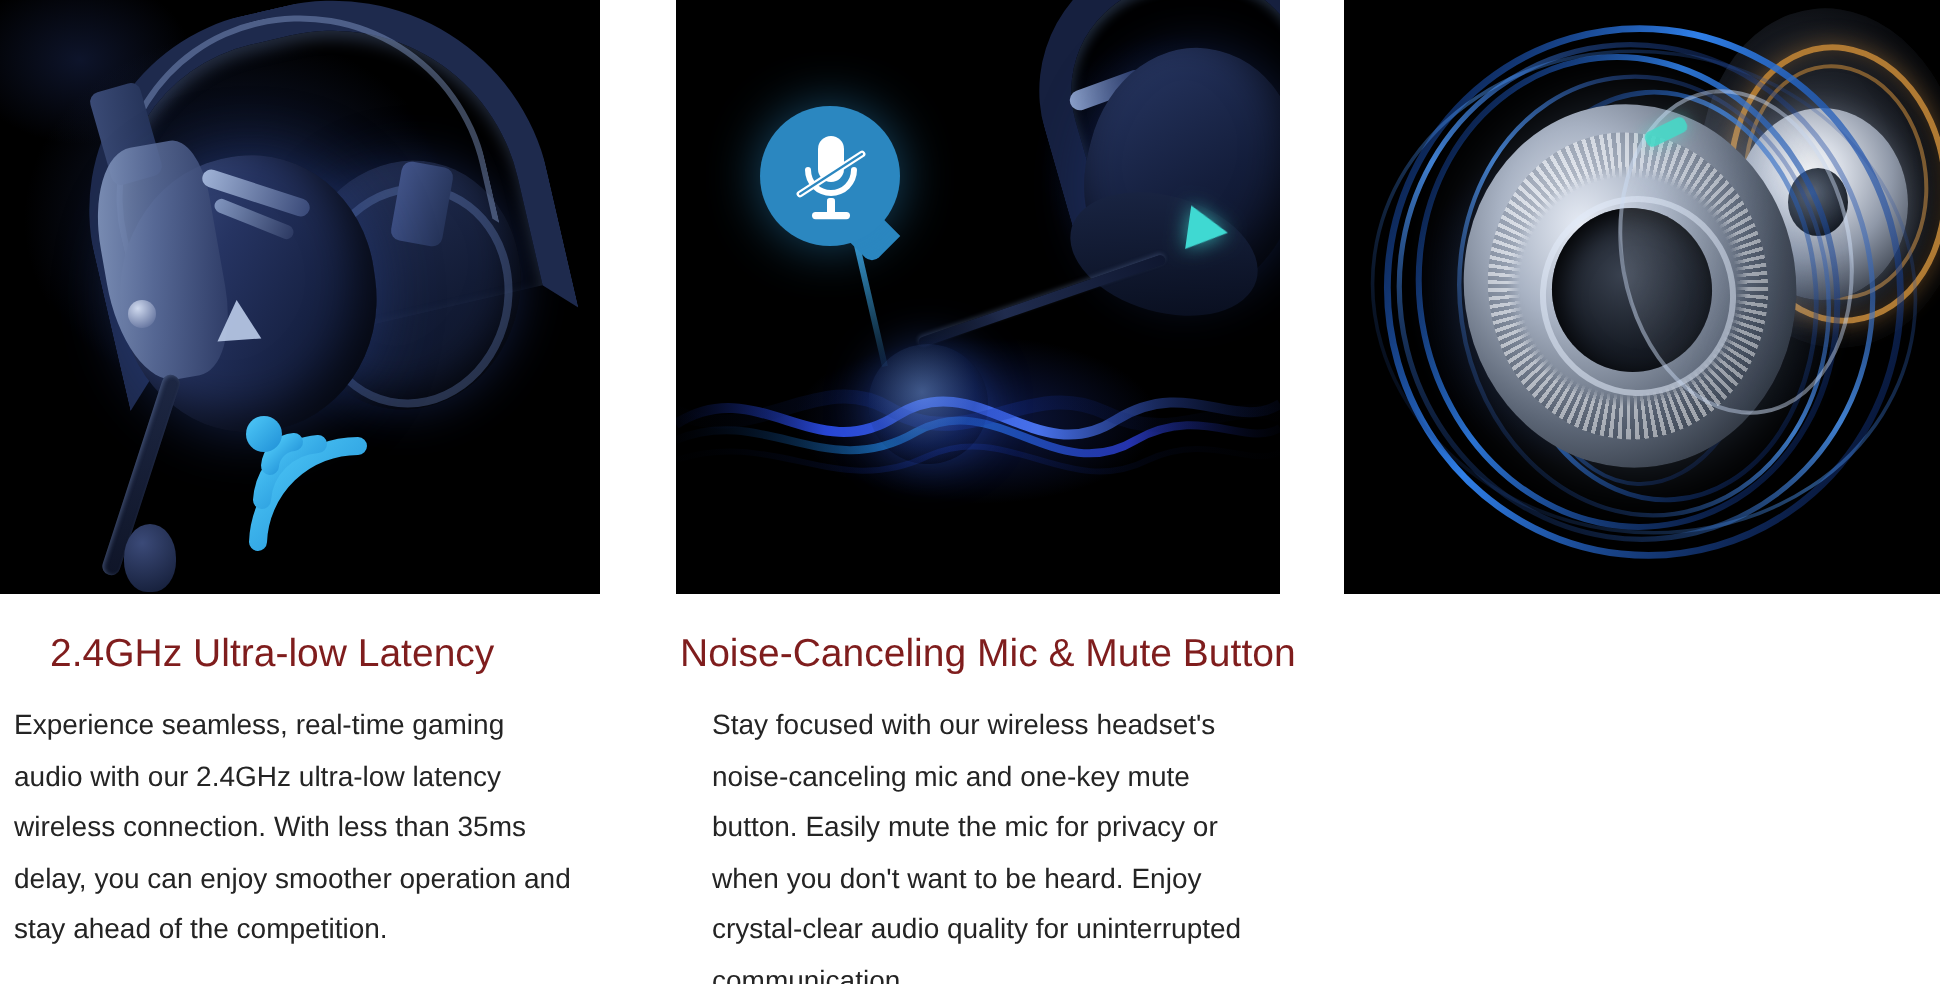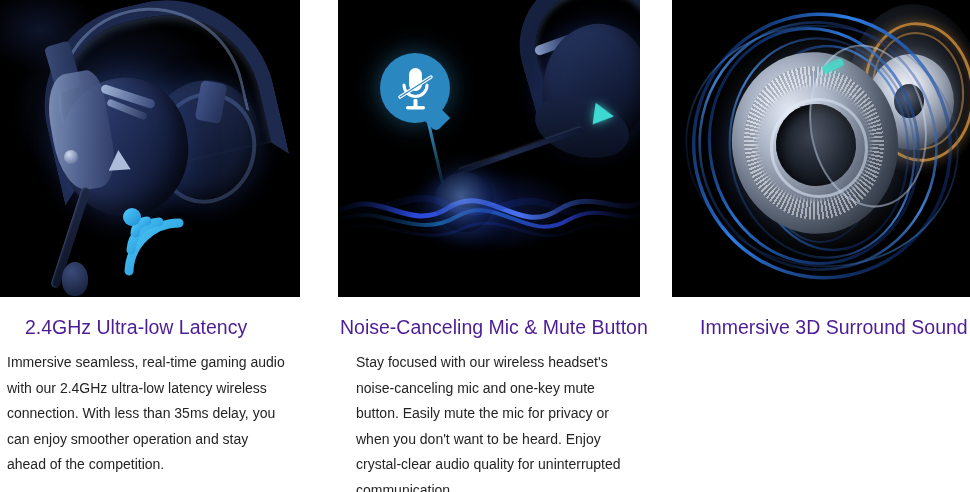--- a/index.html
+++ b/index.html
@@ -39,21 +39,21 @@
   .media::after {
     content: "";
     position: absolute;
     inset: 0;
     pointer-events: none;
   }
 
   .feature-heading {
     font-size: 19.5px;
     font-weight: 400;
-    color: #4c1d95;
+    color: #7f1d1d;
     line-height: 24px;
     margin: 0;
     white-space: nowrap;
   }
   .h-1 { padding: 18px 0 0 25px; }
   .h-2 { padding: 18px 0 0 2px; }
   .h-3 { padding: 18px 0 0 28px; }
 
   .feature-body {
     font-size: 14px;
@@ -433,21 +433,21 @@
         </defs>
         <g fill="none" stroke="url(#wifiGrad)" stroke-width="9" stroke-linecap="round">
           <path d="M14,64 A50,50 0 0 1 64,16"></path>
           <path d="M16,43 A30,30 0 0 1 44,15"></path>
         </g>
         <path d="M20,26 A13,13 0 0 1 32,14" fill="none" stroke="url(#wifiGrad)" stroke-width="9" stroke-linecap="round"></path>
         <circle cx="17" cy="10" r="9" fill="url(#wifiGrad)"></circle>
       </svg>
     </div>
     <h3 class="feature-heading h-1">2.4GHz Ultra-low Latency</h3>
-    <p class="feature-body b-1">Immersive seamless, real-time gaming audio with our 2.4GHz ultra-low latency wireless connection. With less than 35ms delay, you can enjoy smoother operation and stay ahead of the competition.</p>
+    <p class="feature-body b-1">Experience seamless, real-time gaming audio with our 2.4GHz ultra-low latency wireless connection. With less than 35ms delay, you can enjoy smoother operation and stay ahead of the competition.</p>
   </div>
 
   <div class="feature-col col-2">
     <div class="media">
       <div class="p2-glow"></div>
 
       <div class="p2-hs-band"></div>
       <div class="p2-hs-hinge"></div>
       <div class="p2-hs-cup"></div>
       <div class="p2-hs-pad"></div>
@@ -534,16 +534,15 @@
         </g>
       </svg>
 
       <div class="p3-cup-outer"></div>
       <div class="p3-cup-ridges"></div>
       <div class="p3-cup-rim"></div>
       <div class="p3-cup-hole"></div>
       <div class="p3-midring"></div>
       <div class="p3-teal-chip"></div>
     </div>
-    <h3 class="feature-heading h-3">Immersive 3D Surround Sound</h3>
   </div>
 
 </div>
 
 </body></html>

